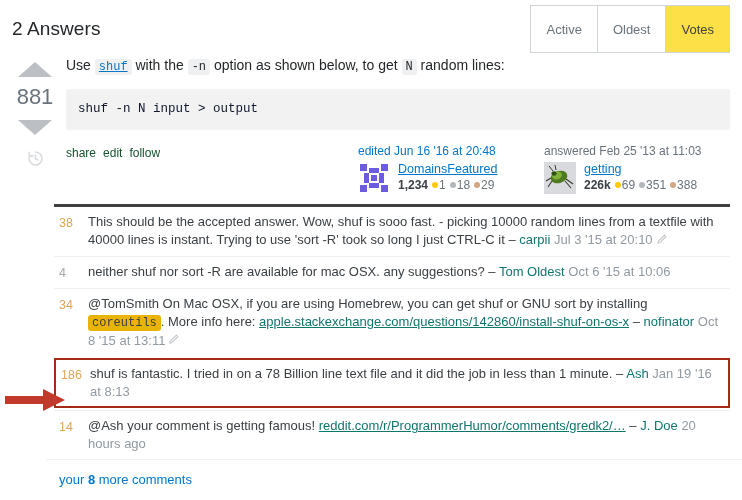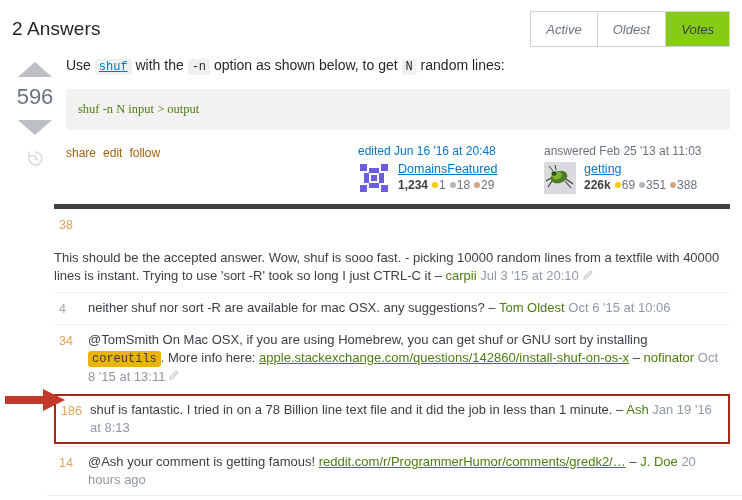--- a/index.html
+++ b/index.html
@@ -30,37 +30,36 @@
     font-size: 19px;
     font-weight: 400;
     color: #242729;
     letter-spacing: 0.1px;
   }
   .sort-group {
     display: flex;
     border: 1px solid #cfd4d8;
     border-radius: 0;
     overflow: hidden;
-    height: 36px;
-    font-style: italic;
+    height: 48px;
   }
   .sort-btn {
     padding: 0 15px;
     display: flex;
     align-items: center;
     font-size: 13px;
     color: #6a737c;
     background: #ffffff;
     border-right: 1px solid #cfd4d8;
     cursor: pointer;
     user-select: none;
   }
   .sort-btn:last-child { border-right: none; }
   .sort-btn.selected {
-    background: #84cc16;
+    background: #fde047;
     color: #3b4045;
   }
 
   
   .answer {
     display: flex;
     padding: 0 12px;
     margin-top: 8px;
   }
   .vote-col {
@@ -112,38 +111,38 @@
     text-align: center;
   }
   code.inline a {
     color: #0077cc;
     text-decoration: underline;
   }
   pre.codeblock {
     background: #f2f2f2;
     margin: 0 0 14px 0;
     padding: 12px 12px;
-    font-family: Liberation Serif, serif;
+    font-family: Liberation Mono, monospace;
     font-size: 12.5px;
     line-height: 17px;
-    color: #4d7c0f;
+    color: #0f172a;
     border-radius: 2px;
     overflow: hidden;
   }
 
   
   .post-meta {
     display: flex;
     align-items: flex-start;
     font-size: 12px;
     margin-bottom: 10px;
   }
   .post-actions {
     flex: 0 0 auto;
-    color: #a16207;
+    color: #14532d;
     padding-top: 2px;
   }
   .post-actions span {
     margin-right: 7px;
     cursor: pointer;
   }
   .meta-spacer { flex: 1; }
   .user-card {
     width: 186px;
     flex: 0 0 186px;
@@ -195,38 +194,38 @@
     padding-left: 8px;
     padding-right: 12px;
   }
   .comment {
     display: flex;
     border-top: 1px solid #eff0f1;
     padding: 6px 0 6px 0;
     font-size: 13px;
     line-height: 18px;
   }
-  .comment.first { border-top: 5px solid #404040; flex-direction: column; }
+  .comment.first { border-top: 3px solid #404040; }
   .comment-score {
     flex: 0 0 34px;
     width: 34px;
     text-align: left;
     padding-left: 5px;
     color: #e0a458;
     font-size: 12.5px;
     padding-top: 1px;
   }
   .comment-score.low { color: #a4a8ab; }
   .comment-text {
     flex: 1;
     min-width: 0;
     color: #3b4045;
     padding-right: 4px;
   }
-  .comment-text a { color: #4d7c0f; text-decoration: none; }
+  .comment-text a { color: #0f766e; text-decoration: none; }
   .comment-text a.url { text-decoration: underline; }
   .comment-text code {
     background: #eab308;
     font-family: "Liberation Mono", monospace;
     font-size: 12px;
     padding: 1px 4px;
     border-radius: 3px;
   }
   .comment-date { color: #9199a1; }
   .pencil {
@@ -275,21 +274,21 @@
     <div class="sort-btn">Active</div>
     <div class="sort-btn">Oldest</div>
     <div class="sort-btn selected">Votes</div>
   </div>
 </div>
 
 <div class="answer">
 
   <div class="vote-col">
     <div class="arrow-up"></div>
-    <div class="vote-count">596</div>
+    <div class="vote-count">881</div>
     <div class="arrow-down"></div>
     <div class="history-icon">
       <svg width="19" height="19" viewBox="0 0 19 19">
         <path d="M9.5 3 A6.5 6.5 0 1 1 3.6 6.8" fill="none" stroke="#babfc4" stroke-width="1.6" stroke-linecap="round"></path>
         <path d="M3.2 3.3 L3.4 7.1 L7.1 6.9" fill="none" stroke="#babfc4" stroke-width="1.6" stroke-linecap="round" stroke-linejoin="round"></path>
         <path d="M9.5 6.2 L9.5 9.7 L12 11" fill="none" stroke="#babfc4" stroke-width="1.6" stroke-linecap="round"></path>
       </svg>
     </div>
   </div>
 

